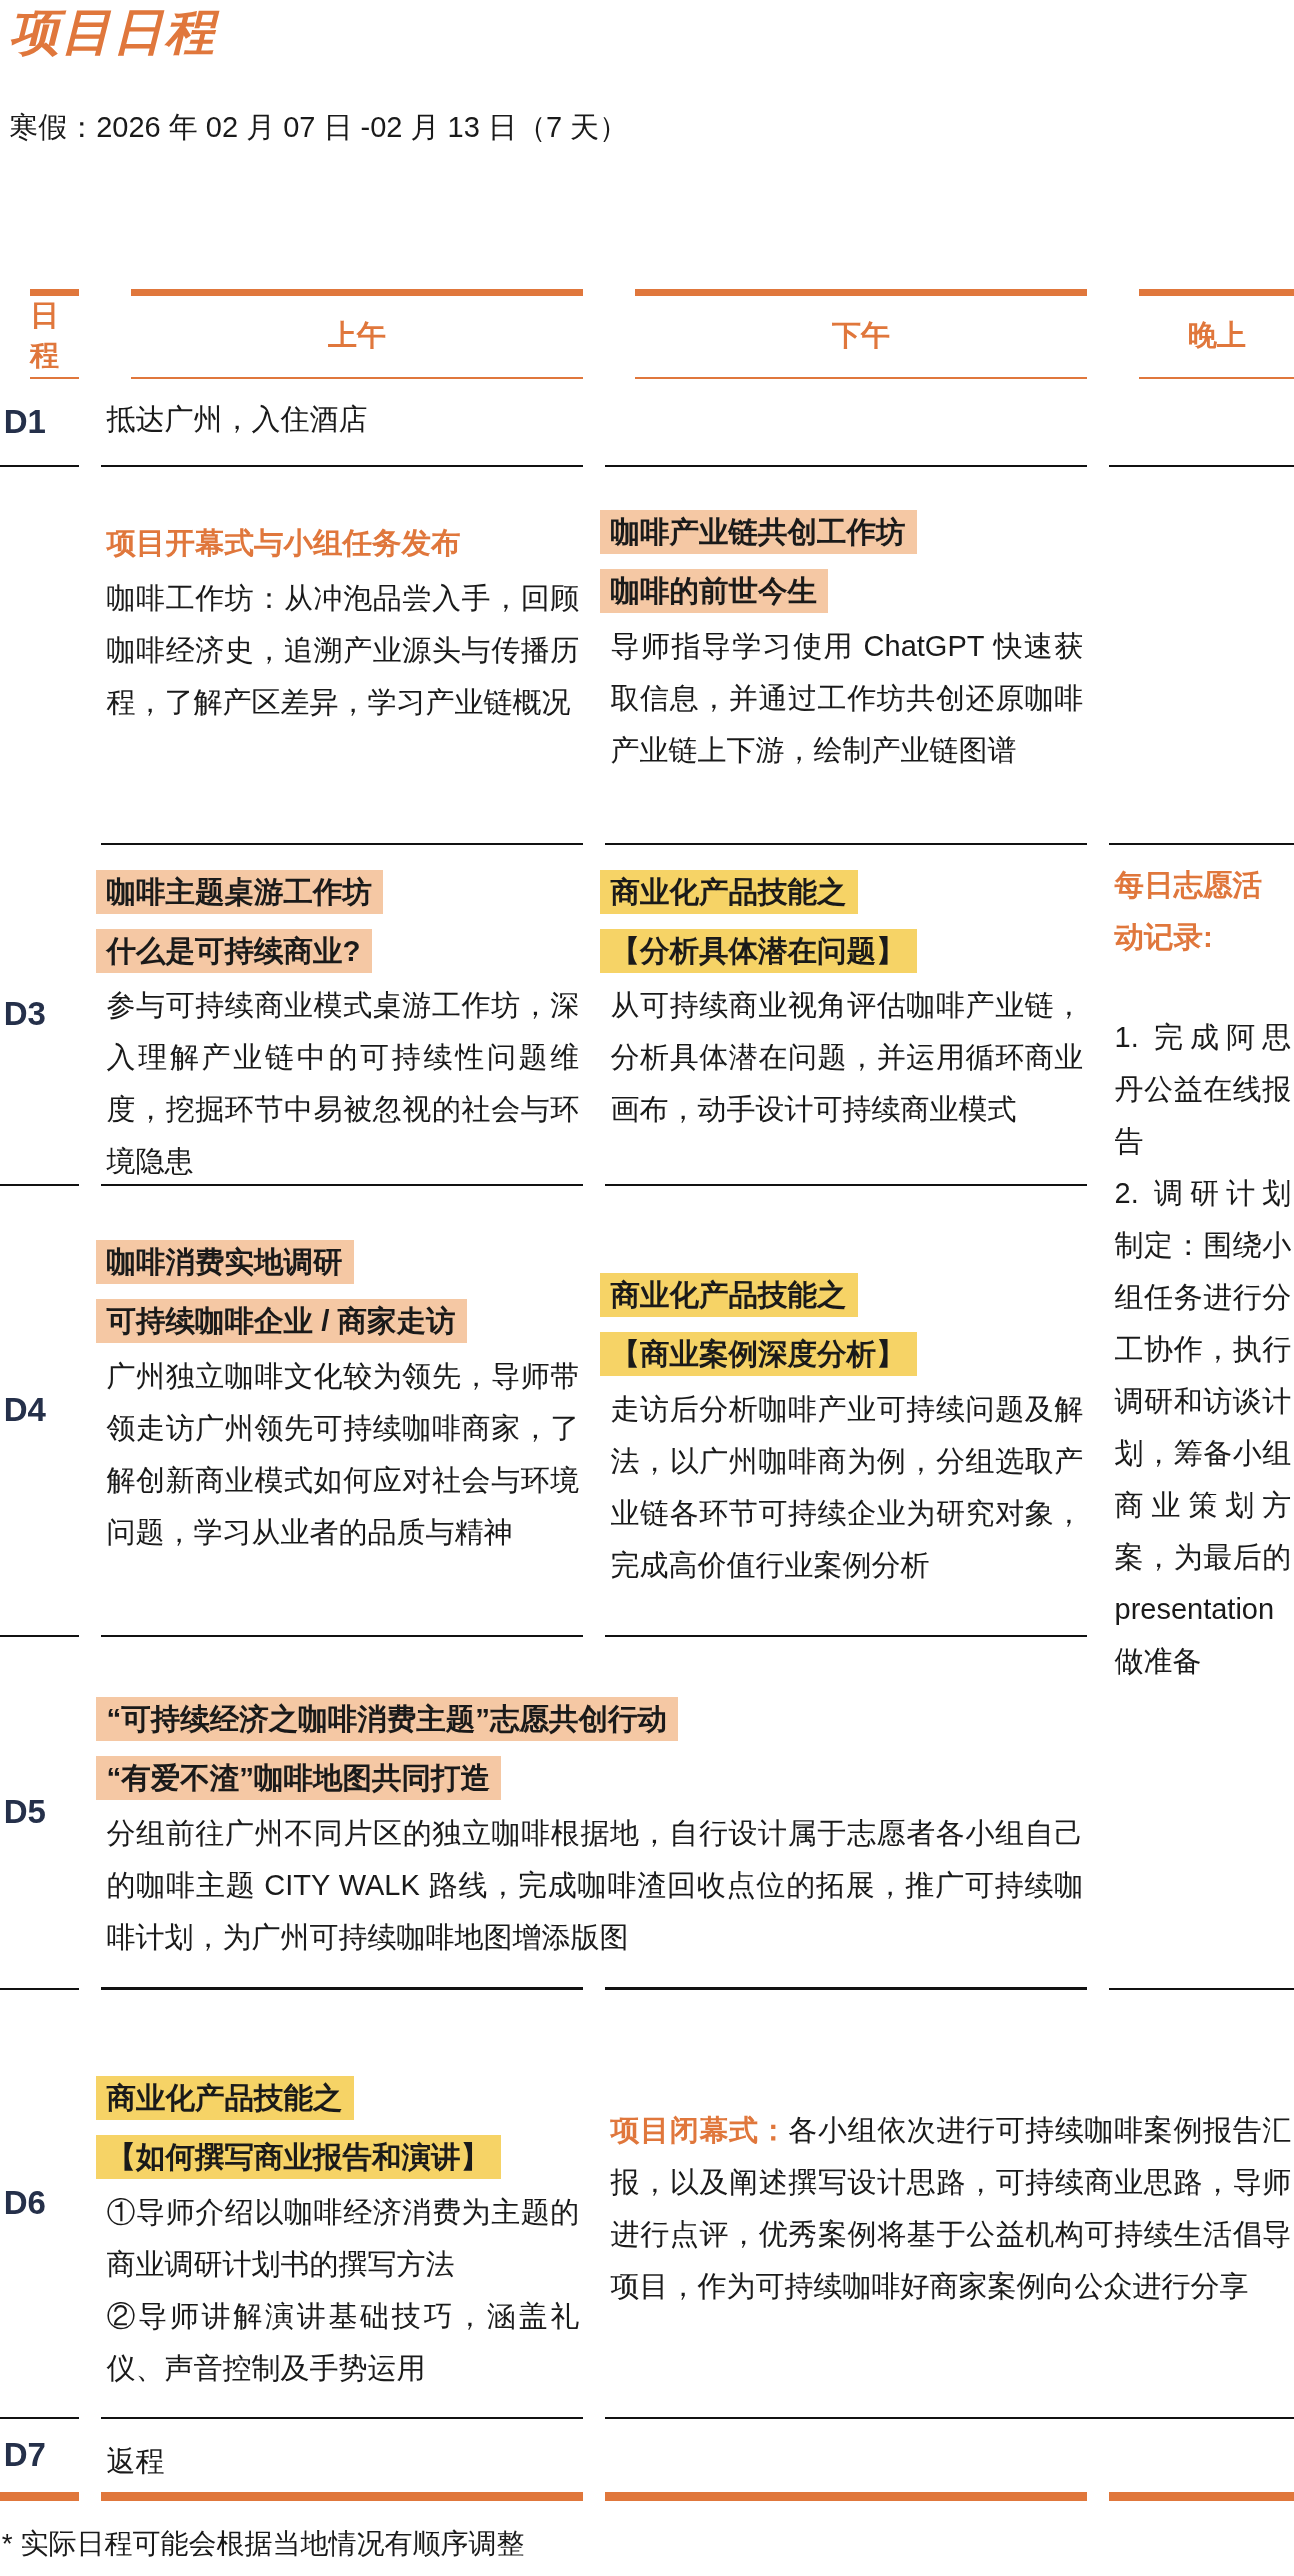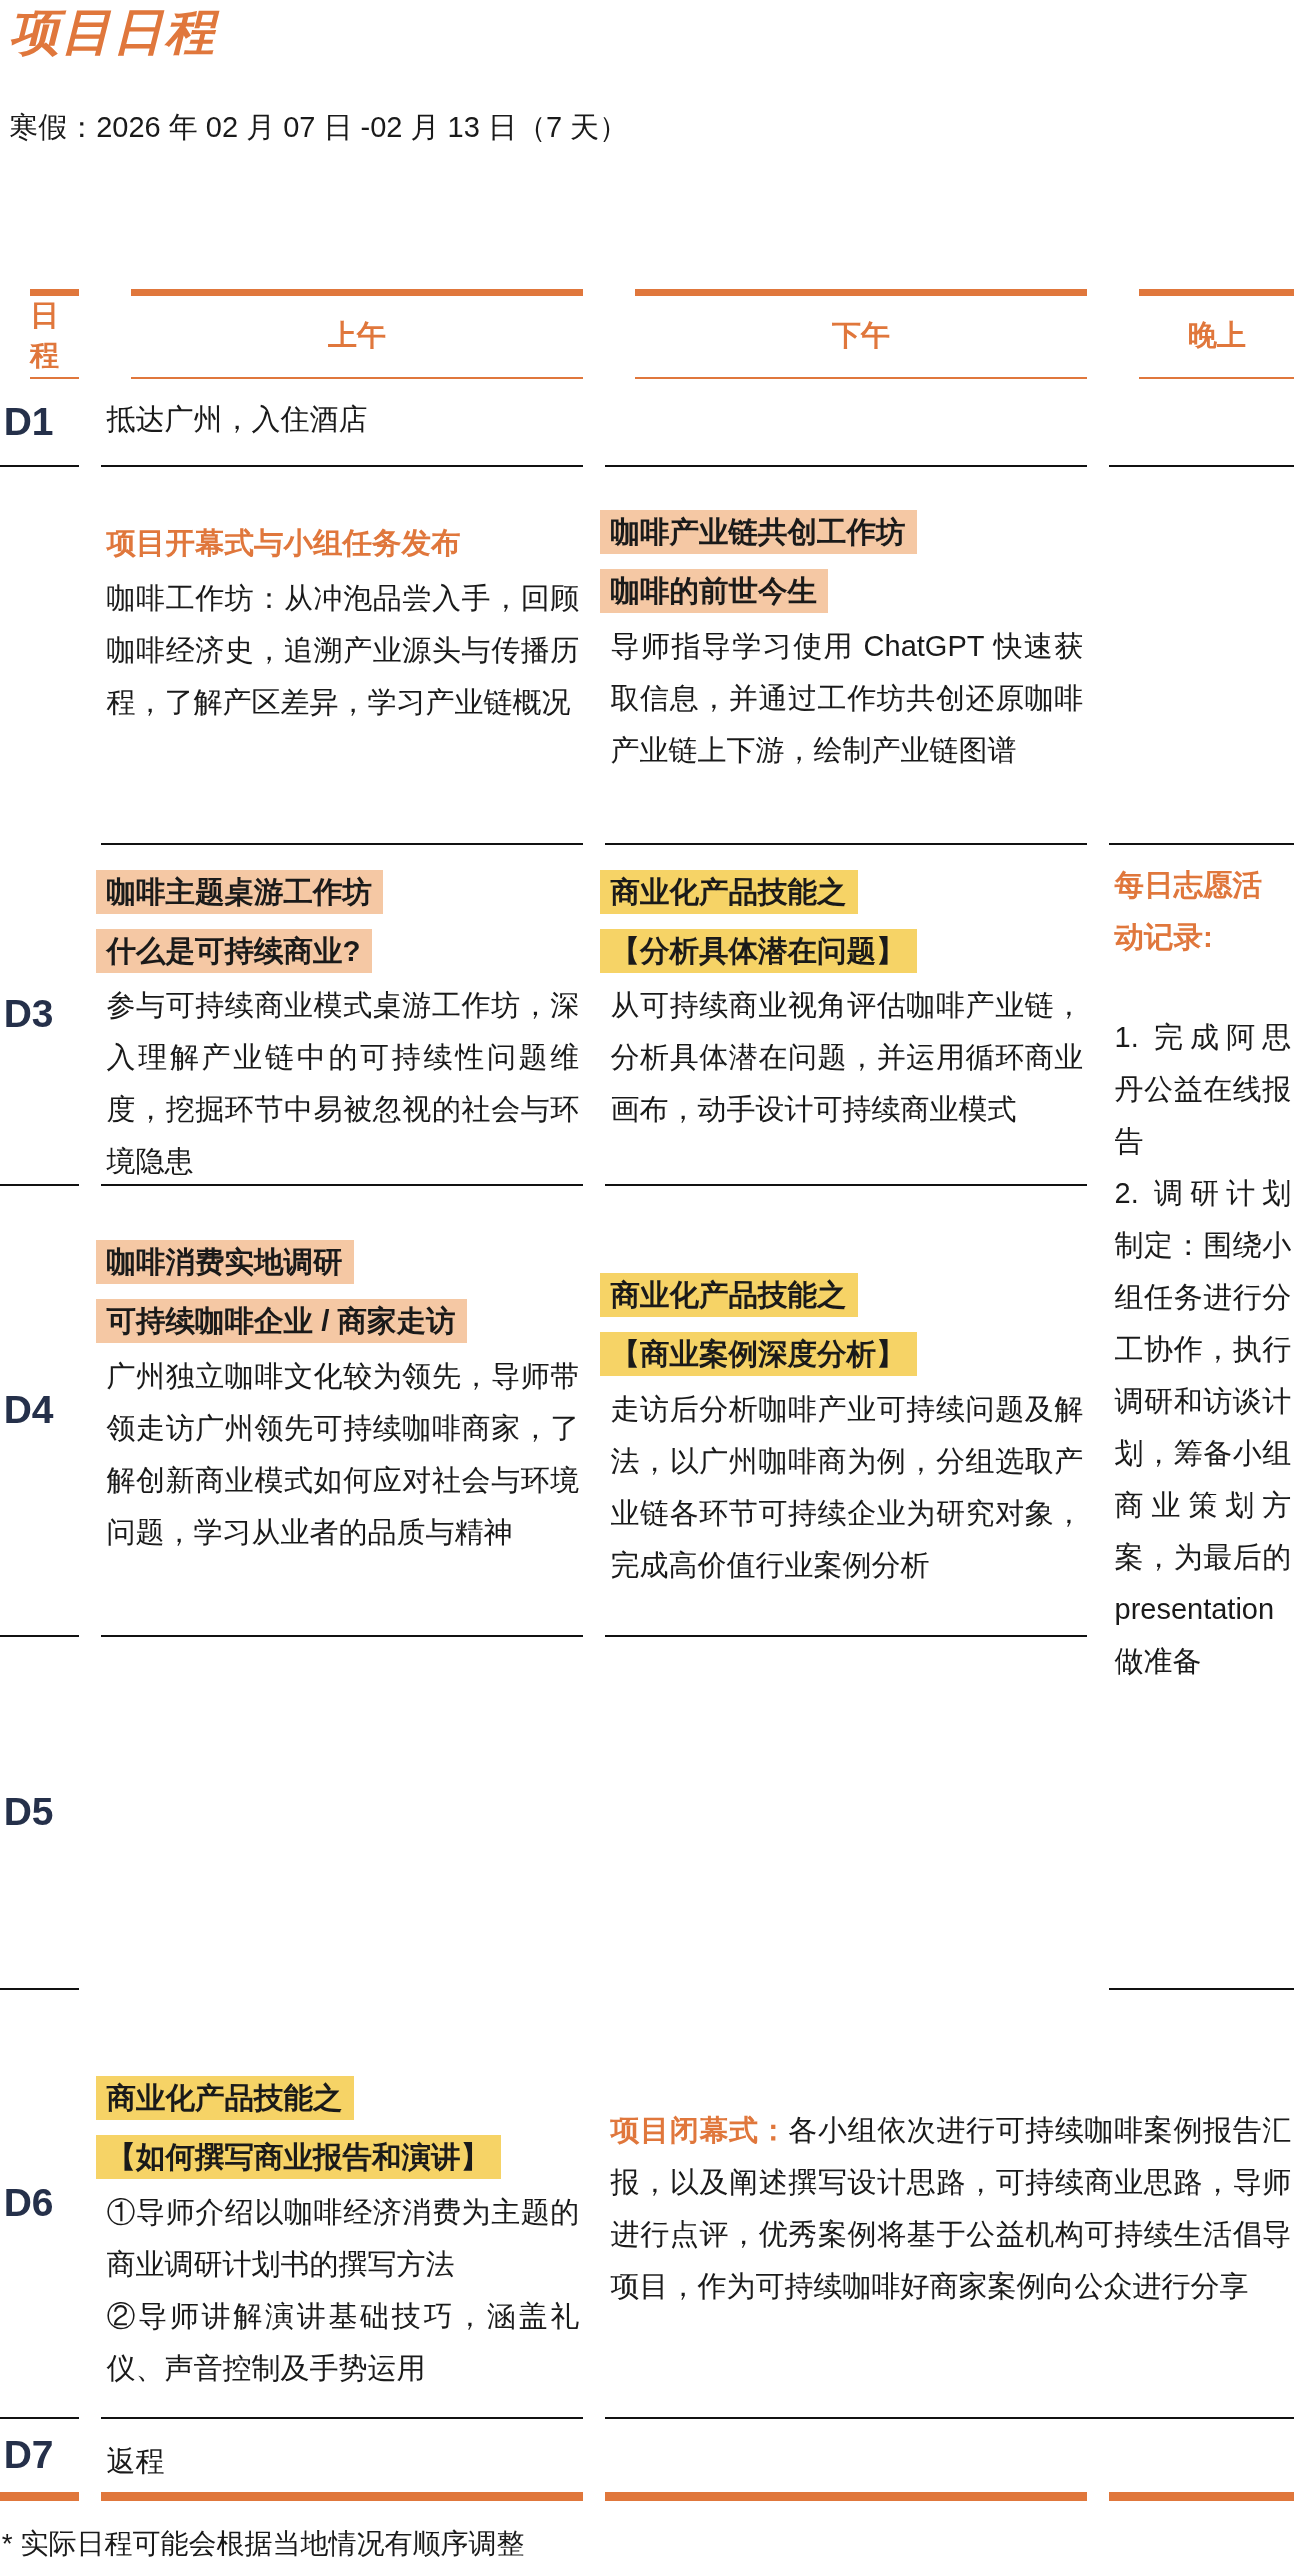--- a/index.html
+++ b/index.html
@@ -32,21 +32,21 @@
   
   .hcell{
     border-top:7.4px solid var(--orange);
     border-bottom:2.8px solid var(--orange);
     display:flex;align-items:center;justify-content:center;
     color:var(--orange);font-weight:bold;font-size:29px;margin-left:30px;
   }
   
   .day{
     display:flex;align-items:center;padding-left:3.7px;
-    font-size:39px;font-weight:bold;color:var(--navy);
+    font-size:33px;font-weight:bold;color:var(--navy);
   }
   
   .cell{
     font-size:29px;line-height:52px;text-align:justify;
     padding-left:5.5px;padding-right:3.7px;
   }
   .cell p{margin:0;}
   .hl-line{line-height:59px;font-weight:bold;font-size:29.5px;text-align:left;}
   .hl{
     background:var(--peach);
@@ -133,20 +133,25 @@
     <div class="hl-line"><span class="hl">可持续咖啡企业 / 商家走访</span></div>
     <p>广州独立咖啡文化较为领先，导师带领走访广州领先可持续咖啡商家，了解创新商业模式如何应对社会与环境问题，学习从业者的品质与精神</p>
   </div>
   <div class="cell bb pt86" style="grid-row:5;grid-column:3;">
     <div class="hl-line"><span class="hl yellow">商业化产品技能之</span></div>
     <div class="hl-line"><span class="hl yellow">【商业案例深度分析】</span></div>
     <p>走访后分析咖啡产业可持续问题及解法，以广州咖啡商为例，分组选取产业链各环节可持续企业为研究对象，完成高价值行业案例分析</p>
   </div>
 
   <div class="day bb" style="grid-row:6;grid-column:1;">D5</div>
+  <div class="cell split-bb pt56" style="grid-row:6;grid-column:2 / span 2;">
+    <div class="hl-line"><span class="hl">“可持续经济之咖啡消费主题”志愿共创行动</span></div>
+    <div class="hl-line"><span class="hl">“有爱不渣”咖啡地图共同打造</span></div>
+    <p>分组前往广州不同片区的独立咖啡根据地，自行设计属于志愿者各小组自己的咖啡主题 CITY WALK 路线，完成咖啡渣回收点位的拓展，推广可持续咖啡计划，为广州可持续咖啡地图增添版图</p>
+  </div>
 
   <div class="day bb" style="grid-row:7;grid-column:1;">D6</div>
   <div class="cell bb pt84" style="grid-row:7;grid-column:2;">
     <div class="hl-line"><span class="hl yellow">商业化产品技能之</span></div>
     <div class="hl-line"><span class="hl yellow">【如何撰写商业报告和演讲】</span></div>
     <p>①导师介绍以咖啡经济消费为主题的商业调研计划书的撰写方法</p>
     <p>②导师讲解演讲基础技巧，涵盖礼仪、声音控制及手势运用</p>
   </div>
   <div class="cell bb pt124" style="grid-row:7;grid-column:3 / span 2;">
     <p><span class="lead">项目闭幕式：</span><span>各小组依次进行可持续咖啡案例报告汇报，以及阐述撰写设计思路，可持续商业思路，导师进行点评，优秀案例将基于公益机构可持续生活倡导项目，作为可持续咖啡好商家案例向公众进行分享</span></p>

